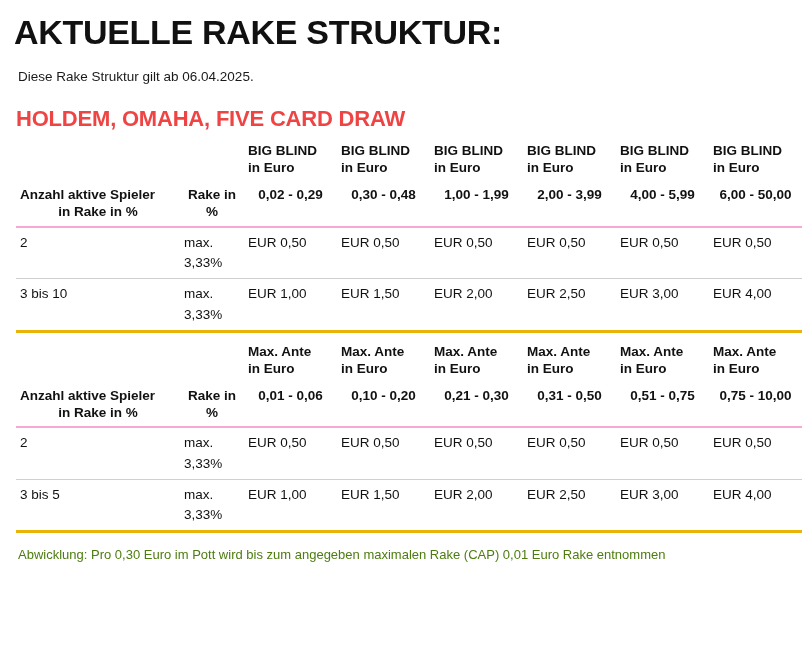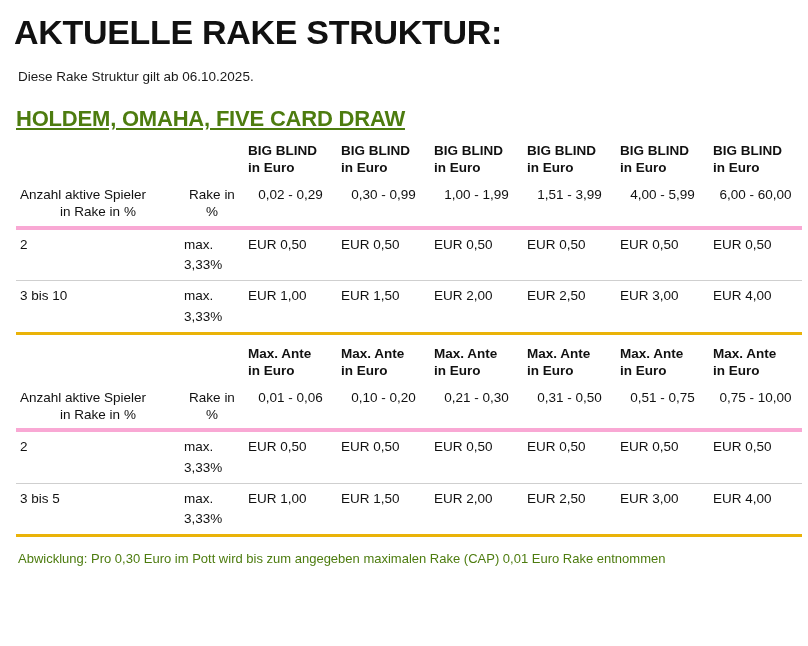--- a/index.html
+++ b/index.html
@@ -30,22 +30,21 @@
   .intro {
     font-size: 13.5px;
     margin: 0 0 22px 6px;
     color: #1a1a1a;
   }
   .section-title {
     font-size: 22px;
     font-weight: 800;
     letter-spacing: -0.2px;
     margin: 0 0 6px 4px;
-    color: #4d7c0f;
-    text-decoration: underline;
+    color: #ef4444;
   }
   table.rake {
     width: 786px;
     margin: 0 0 6px 4px;
     border-collapse: collapse;
     table-layout: fixed;
   }
   table.rake col.c-players { width: 164px; }
   table.rake col.c-rake    { width: 64px; }
   table.rake col.c-val     { width: 93px; }
@@ -57,23 +56,23 @@
     text-align: left;
   }
   .hdr-group th {
     font-weight: 700;
     text-align: center;
     padding-bottom: 0;
     line-height: 1.25;
   }
   .hdr-group th.blank { border: none; }
   .hdr-main th {
-    font-weight: 400;
+    font-weight: 700;
     line-height: 1.25;
-    border-bottom: 4px solid #f9a8d4;
+    border-bottom: 2px solid #f9a8d4;
     padding-bottom: 7px;
     margin-top: 36px;
   }
   .hdr-main th.players {
     text-align: left;
   }
   .hdr-main th.players .line2 {
     display: block;
     text-align: center;
   }
@@ -100,21 +99,21 @@
   }
   .section-2 { margin-top: 16px; }
 </style>
 </head>
 <body>
 
 <div class="page">
 
   <h1 class="main-title">AKTUELLE RAKE STRUKTUR:</h1>
 
-  <p class="intro">Diese Rake Struktur gilt ab 06.10.2025.</p>
+  <p class="intro">Diese Rake Struktur gilt ab 06.04.2025.</p>
 
   <h2 class="section-title">HOLDEM, OMAHA, FIVE CARD DRAW</h2>
 
   <table class="rake">
     <colgroup>
       <col class="c-players">
         <col class="c-rake">
       <col class="c-val">
         <col class="c-val">
         <col class="c-val">
@@ -154,25 +153,25 @@
       <tr class="hdr-main">
         <th class="players">
           <span>Anzahl aktive Spieler</span>
           <span class="line2">in Rake in %</span>
         </th>
         <th class="rakecol">
           <span>Rake in</span><br>
           <span>%</span>
         </th>
         <th class="rangecol">0,02 - 0,29</th>
-        <th class="rangecol">0,30 - 0,99</th>
+        <th class="rangecol">0,30 - 0,48</th>
         <th class="rangecol">1,00 - 1,99</th>
-        <th class="rangecol">1,51 - 3,99</th>
+        <th class="rangecol">2,00 - 3,99</th>
         <th class="rangecol">4,00 - 5,99</th>
-        <th class="rangecol">6,00 - 60,00</th>
+        <th class="rangecol">6,00 - 50,00</th>
       </tr>
     </thead>
     <tbody>
       <tr>
         <td class="players">2</td>
         <td class="rakecol">
           <span>max.</span><br>
           <span>3,33%</span>
         </td>
         <td class="amount">EUR 0,50</td>

